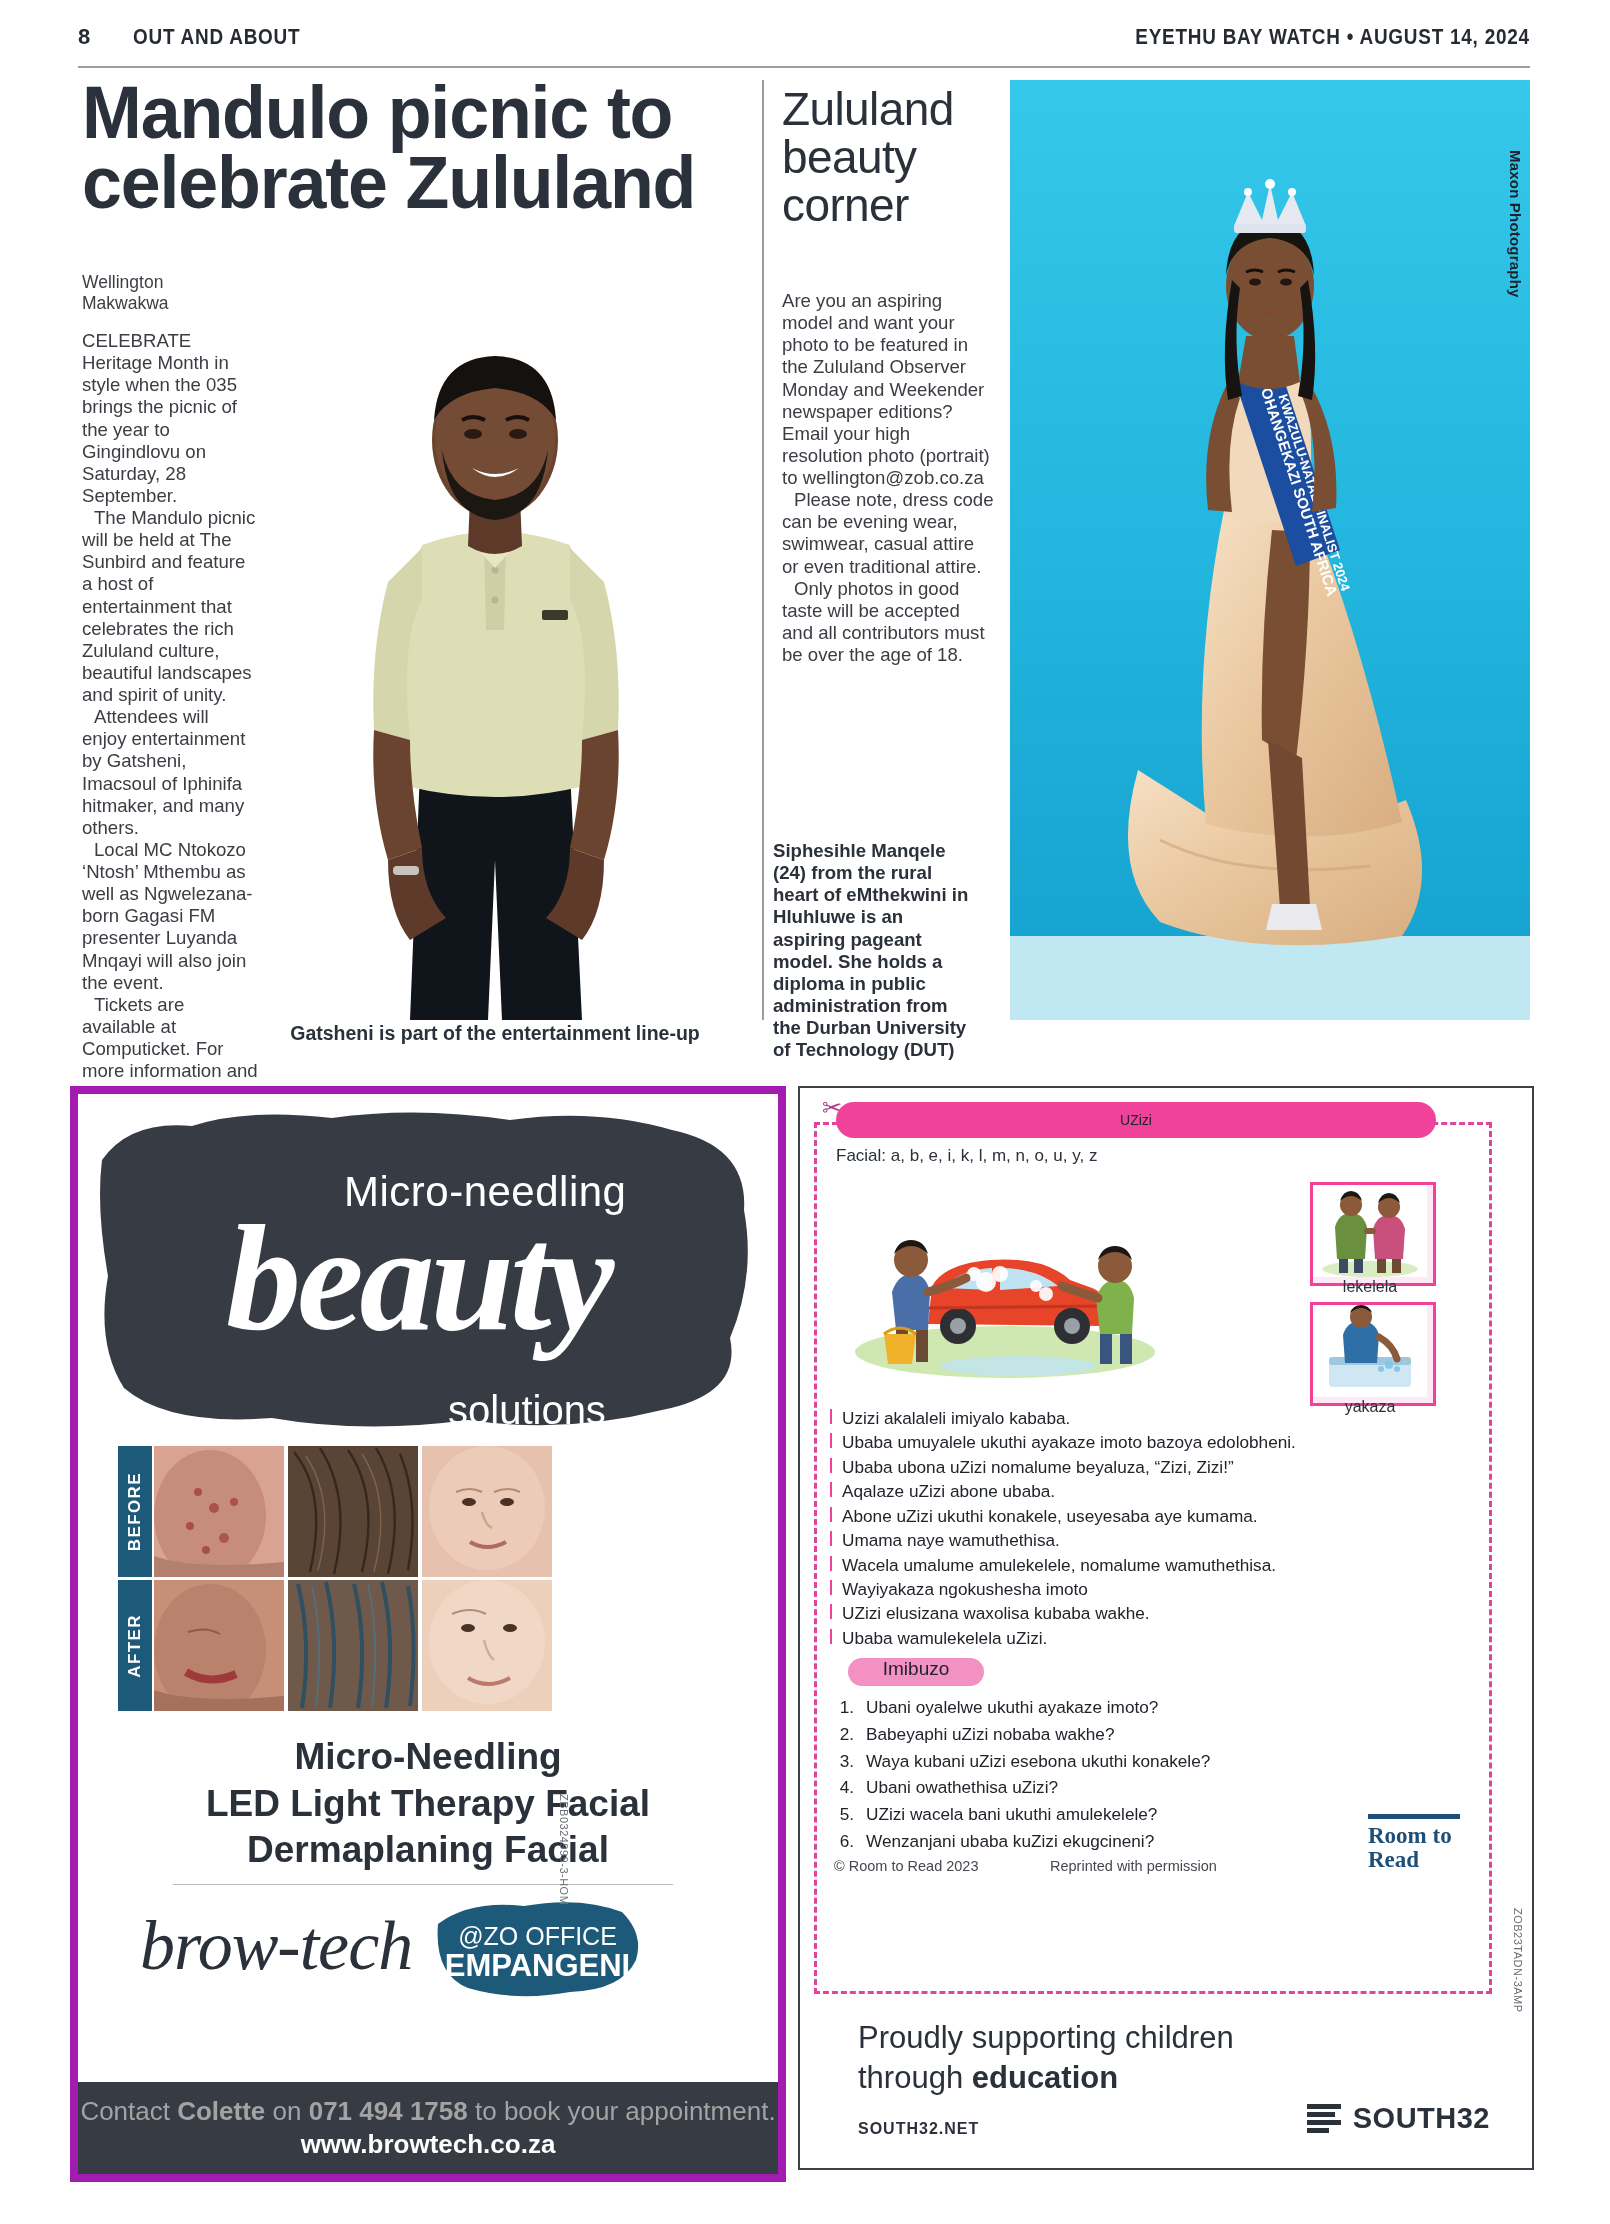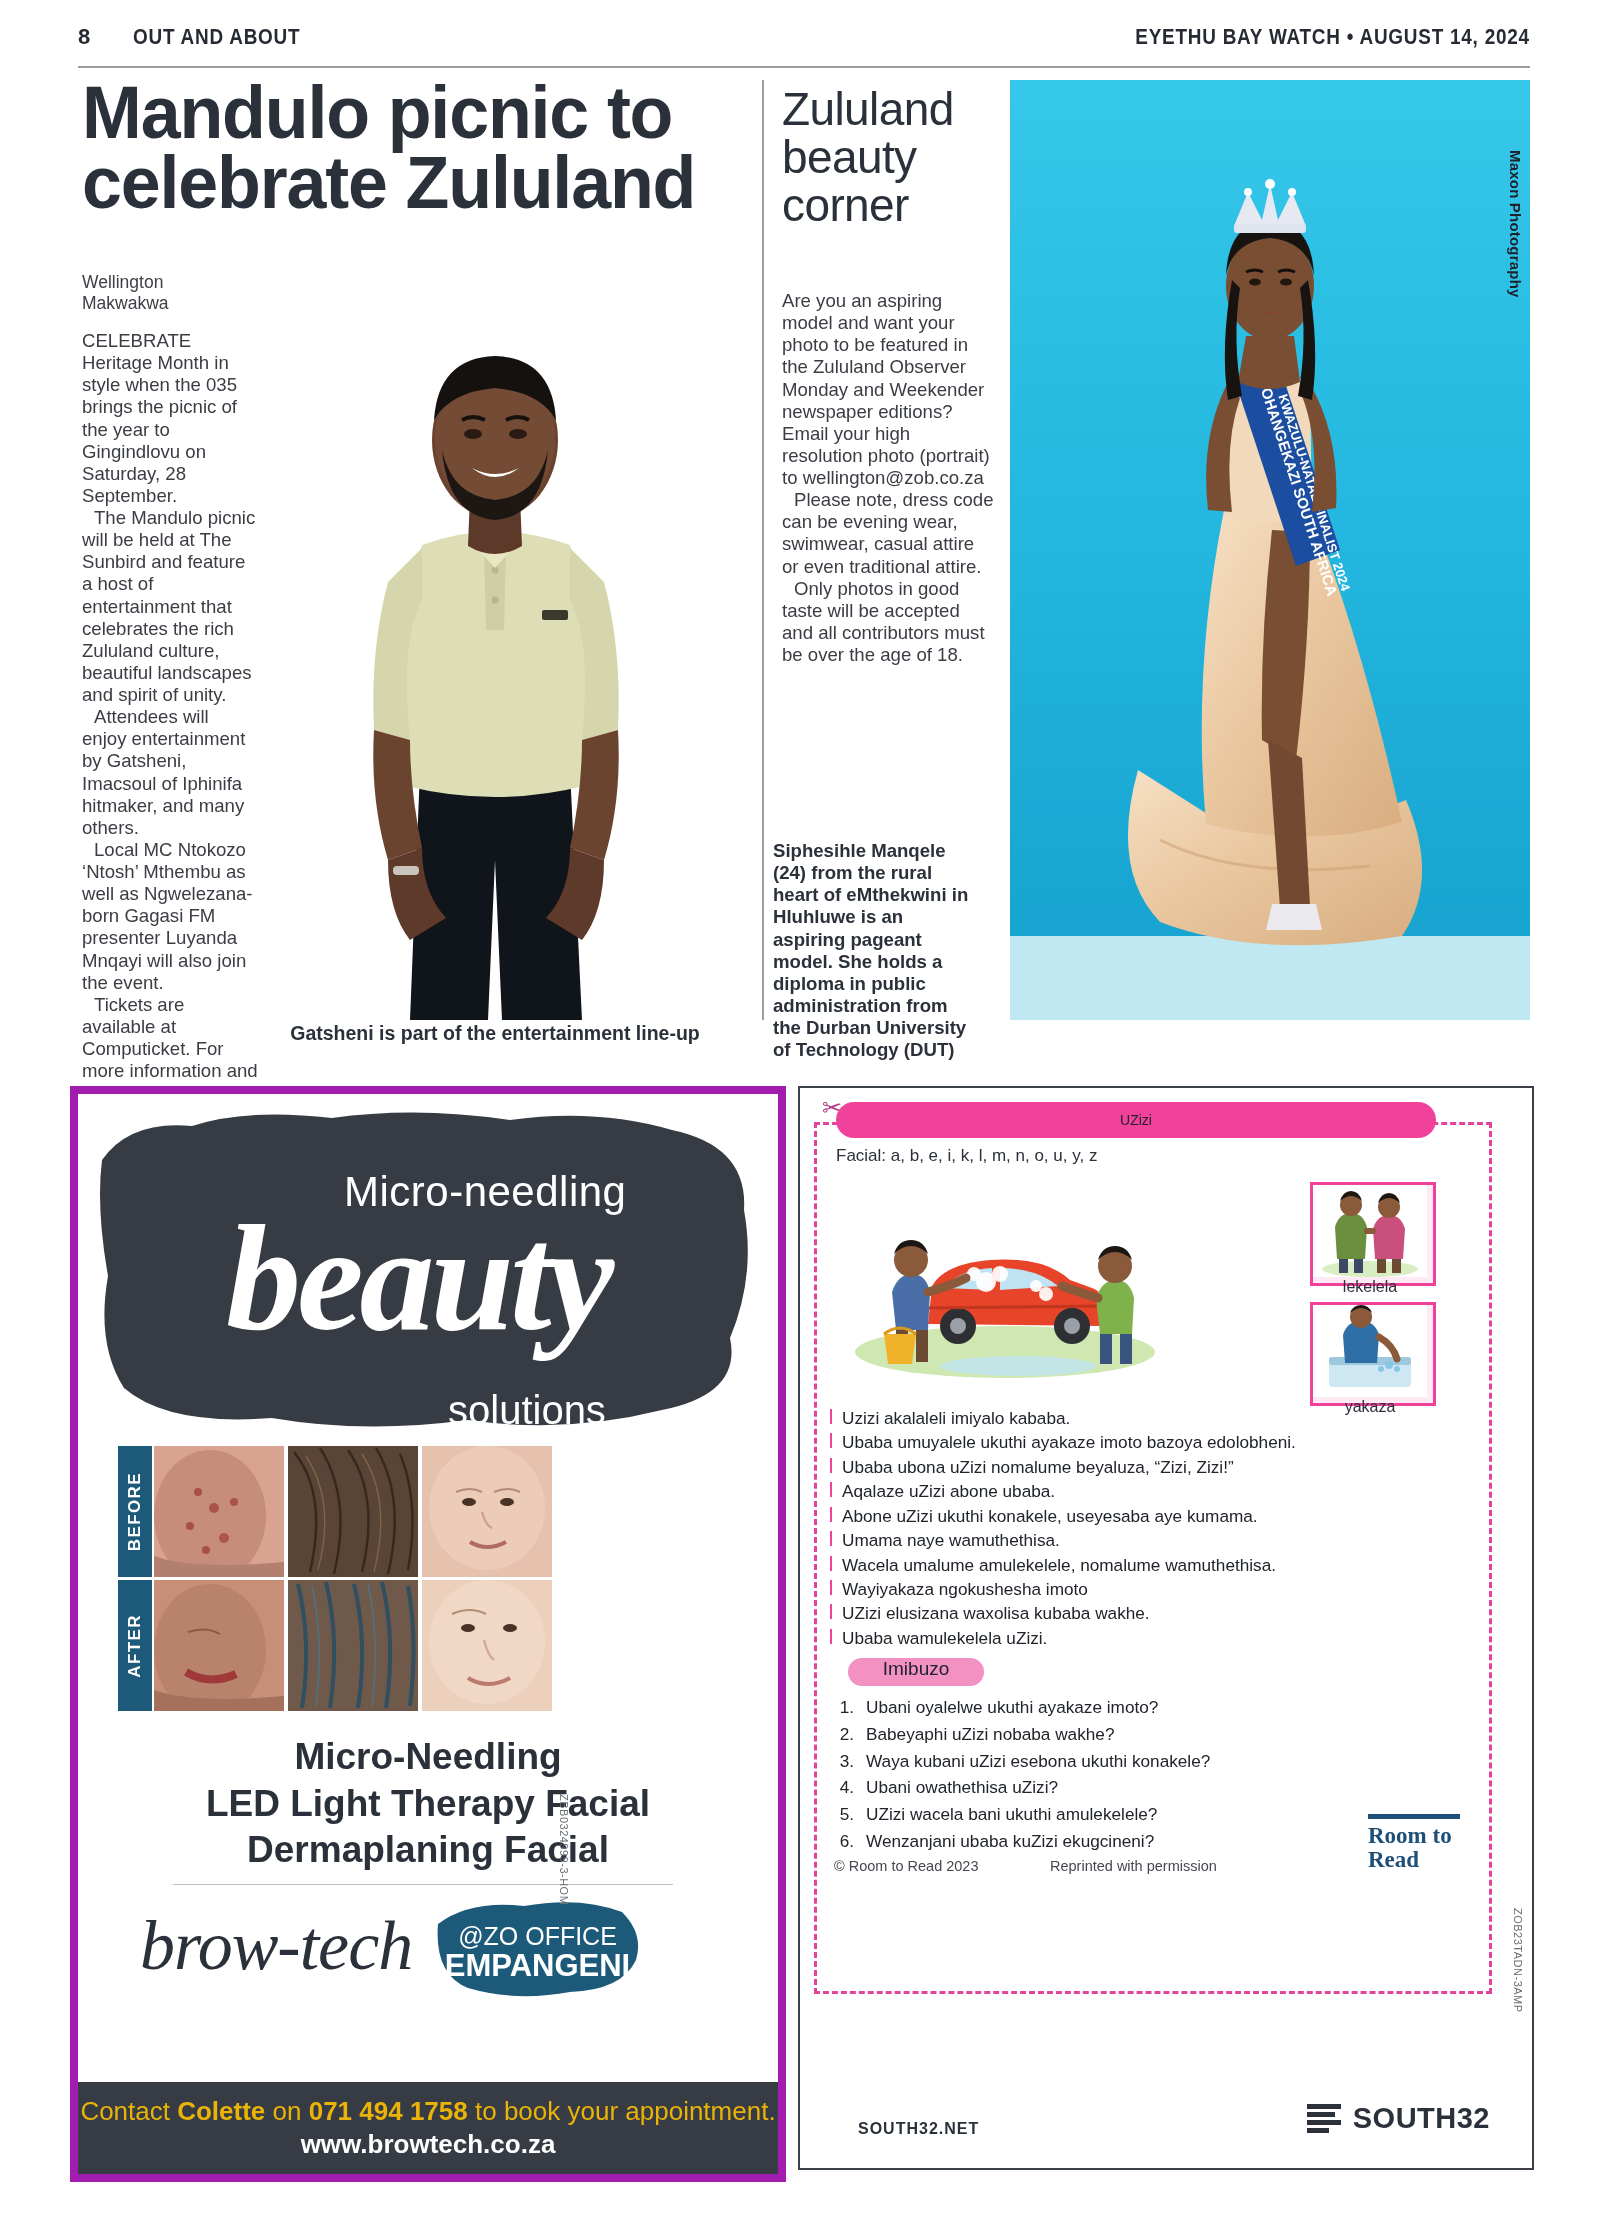--- a/index.html
+++ b/index.html
@@ -92,21 +92,21 @@
 
   .browtech{position:absolute;left:62px;top:812px;font-family:"Liberation Serif",serif;
     font-style:italic;font-size:70px;color:#2b313a;letter-spacing:-1px;}
   .zo-blob{position:absolute;left:352px;top:800px;width:215px;height:110px;}
   .zo-line1{position:absolute;left:0;top:0;width:215px;text-align:center;
     font-family:"Liberation Sans Narrow","Liberation Sans",sans-serif;font-size:25px;color:#fff;}
   .zo-line2{position:absolute;left:0;top:0;width:215px;text-align:center;
     font-family:"Liberation Sans Narrow","Liberation Sans",sans-serif;font-weight:bold;font-size:31px;color:#fff;}
   .contact-bar{position:absolute;left:0;bottom:0;width:100%;height:92px;background:#363b44;
     display:flex;flex-direction:column;align-items:center;justify-content:center;gap:2px;}
-  .contact-l1{font-family:"Liberation Sans Narrow","Liberation Sans",sans-serif;font-size:26px;color:#eab308;}
+  .contact-l1{font-family:"Liberation Sans Narrow","Liberation Sans",sans-serif;font-size:26px;color:#a3a3a3;}
   .contact-l2{font-family:"Liberation Sans Narrow","Liberation Sans",sans-serif;font-weight:bold;font-size:26px;color:#fff;}
   .contact-l1 b{font-weight:bold;}
 
   
   .dash-box{position:absolute;left:14px;top:34px;width:672px;height:866px;
     border:3px dashed #e2449b;}
   .scissors{position:absolute;left:22px;top:6px;font-size:24px;color:#b23a86;}
   .uzizi-pill{position:absolute;left:36px;top:14px;width:600px;height:36px;border-radius:18px;
     background:#f0429b;display:flex;align-items:center;justify-content:center;}
   .uzizi-pill span{font-family:"Liberation Sans Narrow","Liberation Sans",sans-serif;
@@ -548,20 +548,24 @@
     </div>
 
     <div class="copyright">© Room to Read 2023</div>
     <div class="reprint">Reprinted with permission</div>
 
     <div class="rtr">
       <div class="rtr-bar"></div>
       <div class="rtr-txt">Room to Read</div>
     </div>
 
+    <div class="support">
+      <div>Proudly supporting children</div>
+      <div><span>through </span><b>education</b></div>
+    </div>
 
     <div class="s32-url">SOUTH32.NET</div>
     <div class="s32-logo">
       <div class="s32-mark">
         <i style="width:34px"></i>
           <i style="width:28px"></i>
           <i style="width:34px"></i>
           <i style="width:22px"></i>
       </div>
       <div class="s32-name">SOUTH32</div>

